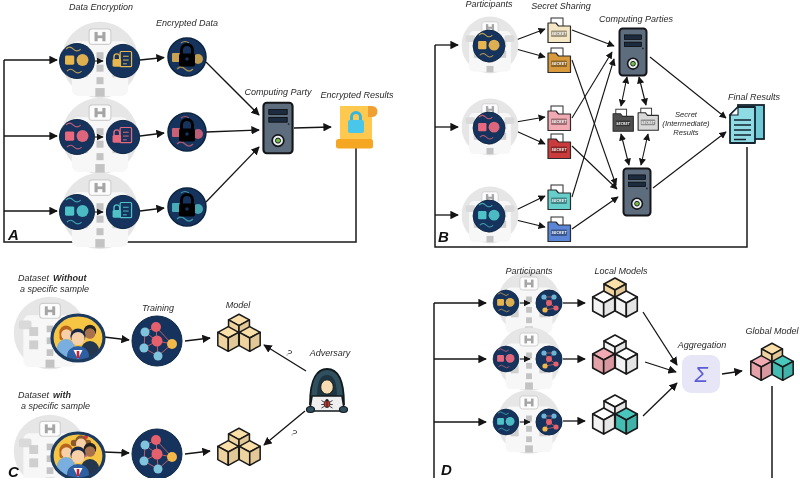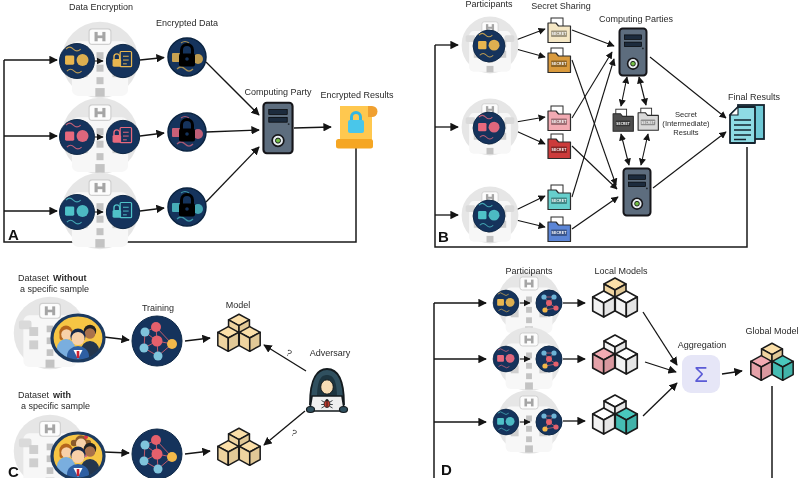--- a/index.html
+++ b/index.html
@@ -1,17 +1,17 @@
 <!DOCTYPE html>
 <html><head>
 <meta charset="utf-8">
 <style>
   html,body{margin:0;padding:0;background:#fff;}
   .stage{position:relative;width:800px;height:478px;background:#ffffff;overflow:hidden;
-         font-family:"Liberation Sans", sans-serif;}
+         font-family:"Liberation Sans", sans-serif;font-style:italic;}
   svg{position:absolute;top:0;left:0;}
   text{font-family:"Liberation Sans", sans-serif;fill:#2a2a2a;}
   .lbl{font-size:9px;}
   .lbl-sm{font-size:7.6px;}
   .panel-letter{font-size:15px;font-weight:bold;fill:#111;}
   .secret-txt{font-size:3.4px;font-weight:bold;fill:#ffffff;letter-spacing:.2px;}
   .sigma{font-size:22px;fill:#5b5bd6;}
   .qmark{font-size:9px;fill:#333;}
   .ln{stroke:#141414;stroke-width:1.3;fill:none;}
   .ln-thin{stroke:#141414;stroke-width:1.1;fill:none;}

